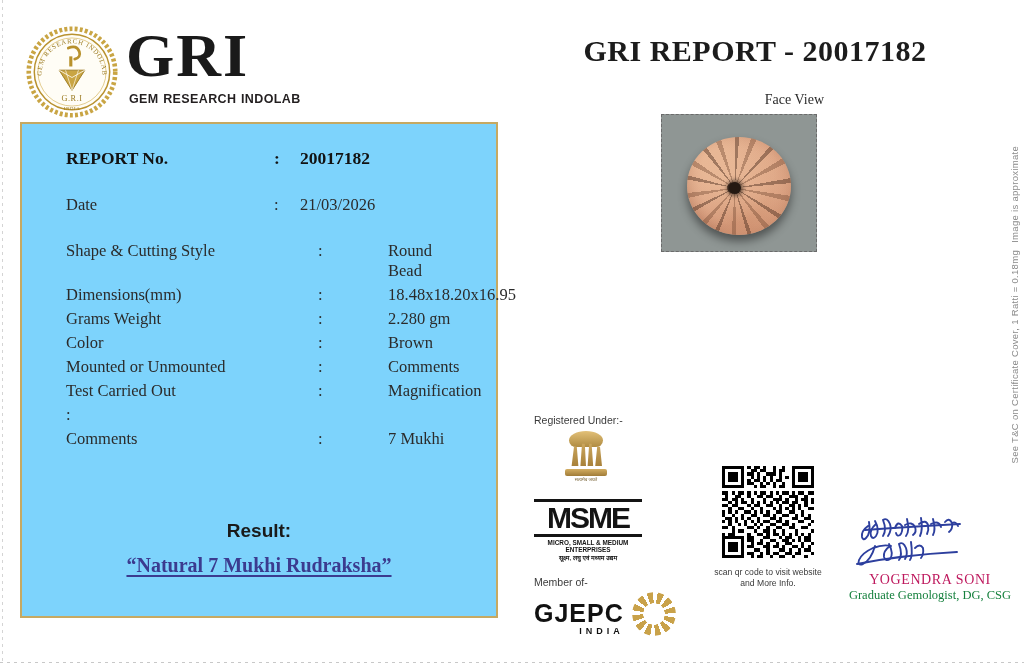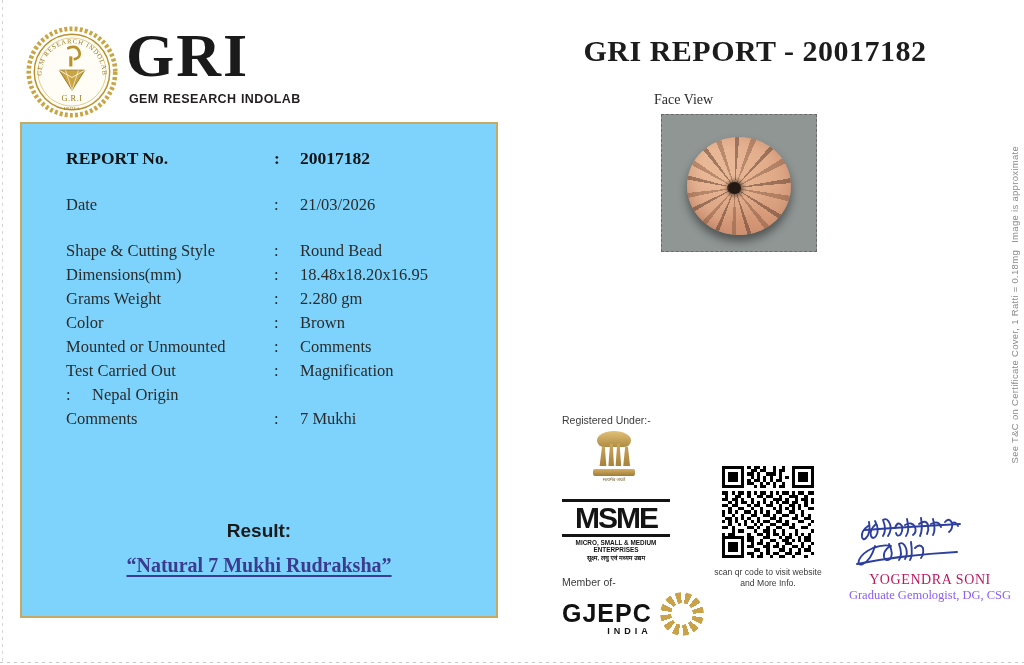--- a/index.html
+++ b/index.html
@@ -42,38 +42,38 @@
     border: 2px solid #c6a962;
     background: #7dd3fc;
   }
   .rows { position: absolute; left: 44px; top: 24px; width: 400px; }
   .row { display: flex; align-items: baseline; font-size: 16.5px; color: #2b2b2b; }
   .row .lbl { width: 208px; flex: none; }
   .row .sep { width: 26px; flex: none; }
   .row .val { flex: 1; }
   .row.r-report { font-weight: 700; font-size: 17.5px; color: #121212; margin-bottom: 26px; }
   .row.r-date { margin-bottom: 26px; }
-  .row.r-tight { margin-bottom: 4px; }
+  .row.r-tight { margin-bottom: 4px; gap: 44px; }
 
   .result-wrap { position: absolute; left: 0; top: 396px; width: 100%; text-align: center; }
   .result-label {
     font-family: "Liberation Sans", sans-serif;
     font-size: 19px; font-weight: 700; color: #1a1a1a;
   }
   .result-value {
     margin-top: 12px;
     font-family: "Liberation Serif", serif;
     font-size: 20px; font-weight: 700; color: #3b3b8f;
     text-decoration: underline; text-underline-offset: 3px;
   }
 
   
   .faceview { position: absolute; left: 654px; top: 92px; width: 170px; }
   .faceview-label {
-    text-align: left; font-size: 14px; color: #2b2b2b; margin-bottom: 6px;
+    text-align: right; font-size: 14px; color: #2b2b2b; margin-bottom: 6px;
   }
   .photo-box {
     width: 156px; height: 138px; margin: 0 auto;
     border: 1px dashed #6b6b6b;
     background: #8f9694;
     position: relative; overflow: hidden;
   }
   .bead {
     position: absolute; left: 50%; top: 52%;
     transform: translate(-50%,-50%);
@@ -107,21 +107,21 @@
     position: absolute; right: 4px;
     font-family: "Liberation Sans", sans-serif;
     font-size: 9.5px; color: #8a8a8a;
     writing-mode: vertical-rl; transform: rotate(180deg);
     white-space: nowrap; letter-spacing: 0.3px;
   }
   .side-top { top: 146px; }
   .side-bottom { top: 250px; }
 
   
-  .reg { position: absolute; left: 562px; top: 414px; width: 160px; }
+  .reg { position: absolute; left: 534px; top: 414px; width: 160px; }
   .reg-cap, .mem-cap {
     font-family: "Liberation Sans", sans-serif;
     font-size: 10.5px; color: #3b3b3b; margin-bottom: 4px;
   }
   .emblem { width: 52px; height: 52px; margin-left: 26px; position: relative; }
   .emblem .pillars {
     position: absolute; left: 6px; top: 6px; width: 40px; height: 30px;
     background:
       linear-gradient(#d8b46a, #a8813a);
     clip-path: polygon(
@@ -176,21 +176,21 @@
     font-family: "Liberation Sans", sans-serif;
     font-size: 8.6px; color: #3a3a3a; margin-top: 5px; line-height: 1.25;
   }
 
   
   .sign { position: absolute; left: 845px; top: 516px; width: 170px; text-align: center; }
   .sign-mark { height: 54px; position: relative; }
   .sign-name {
     font-size: 14px; color: #be185d; letter-spacing: 0.6px; margin-top: 2px;
   }
-  .sign-role { font-size: 12.5px; color: #8b5cf6; }
+  .sign-role { font-size: 12.5px; color: #15803d; }
 
   .cutline {
     position: absolute; left: 0; bottom: 2px; width: 1024px; height: 1px;
     background: repeating-linear-gradient(90deg, #c8c8c8 0 3px, transparent 3px 7px);
   }
   .edge-dots {
     position: absolute; left: 2px; top: 0; width: 1px; height: 665px;
     background: repeating-linear-gradient(180deg, #d4d4d4 0 3px, transparent 3px 7px);
   }
 </style>
@@ -276,21 +276,20 @@
       </div>
 
       <div class="row r-tight">
         <span class="lbl">Test Carried Out</span>
         <span class="sep">:</span>
         <span class="val">Magnification</span>
       </div>
 
       <div class="row r-tight">
         <span class="sep">:</span>
-        <span class="val">Nepal Origin</span>
       </div>
 
       <div class="row r-tight">
         <span class="lbl">Comments</span>
         <span class="sep">:</span>
         <span class="val">7 Mukhi</span>
       </div>
     </div>
 
     <div class="result-wrap">

